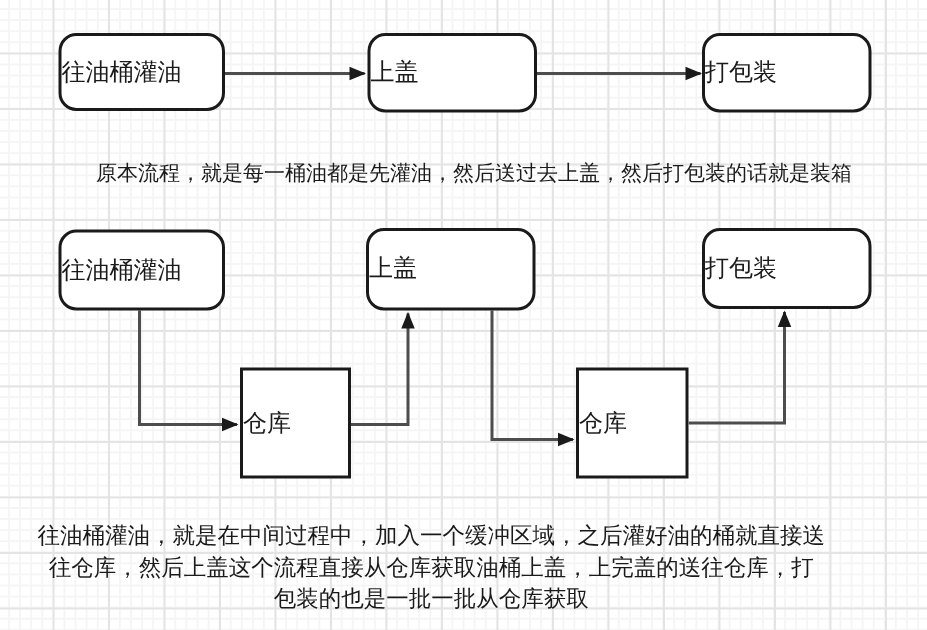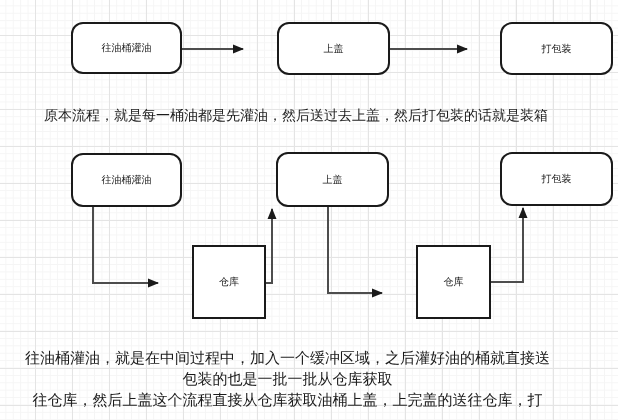--- a/index.html
+++ b/index.html
@@ -18,25 +18,24 @@
       linear-gradient(#f5f5f5 1px, transparent 1px),
       linear-gradient(90deg, #f5f5f5 1px, transparent 1px);
     background-size: 37px 37px, 37px 37px, 7.4px 7.4px, 7.4px 7.4px;
     background-position: -2px -2px;
   }
   .node {
     position:absolute;
     background:#ffffff;
     border:2px solid #1a1a1a;
     box-sizing:border-box;
-    display:flex; align-items:center; justify-content:center;
-    font-size:10px; color:#1a1a1a;
+    display:flex; align-items:center; justify-content:flex-start;
+    font-size:16px; color:#1a1a1a;
     white-space:nowrap;
     z-index:2;
-    margin-left:32px;
   }
   .rounded { border-radius:12px; }
   .square  { border-radius:0; }
 
   
   #f1n0 { left:39px;  top:22px;  width:111px; height:52px; }
   #f1n1 { left:245px; top:22px;  width:113px; height:53px; }
   #f1n2 { left:468px; top:22px;  width:113px; height:53px; }
 
   
@@ -47,21 +46,21 @@
   
   #wh0 { left:160px; top:245px; width:74px; height:74px; }
   #wh1 { left:384px; top:245px; width:75px; height:74px; }
 
   .note {
     position:absolute;
     color:#1a1a1a;
     text-align:center;
     z-index:2;
   }
-  #note1 { top:106px; left:0; width:592px; font-size:14px; line-height:19px; }
+  #note1 { top:106px; left:0; width:592px; font-size:14px; line-height:19px;padding-left:20px; }
   #note2 { top:347px; left:0; width:575px; font-size:15px; line-height:21px; }
 
   svg.wires {
     position:absolute; left:0; top:0;
     width:618px; height:420px;
     z-index:1;
   }
   svg.wires polyline {
     fill:none;
     stroke:#4d4d4d;
@@ -111,17 +110,17 @@
 
   <div id="wh0" class="node square">
     <span>仓库</span>
   </div>
   <div id="wh1" class="node square">
     <span>仓库</span>
   </div>
 
   <div id="note2" class="note">
     <div>往油桶灌油，就是在中间过程中，加入一个缓冲区域，之后灌好油的桶就直接送</div>
+    <div>往仓库，然后上盖这个流程直接从仓库获取油桶上盖，上完盖的送往仓库，打</div>
     <div>包装的也是一批一批从仓库获取</div>
-    <div>往仓库，然后上盖这个流程直接从仓库获取油桶上盖，上完盖的送往仓库，打</div>
   </div>
 
 </div>
 
 </body></html>

